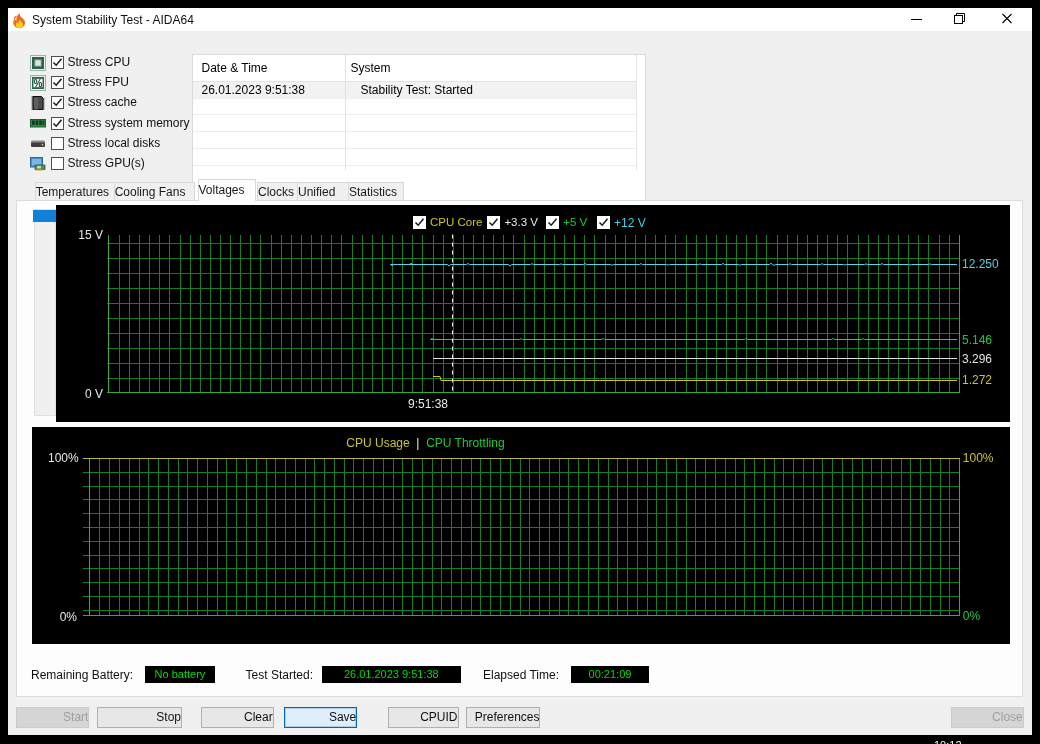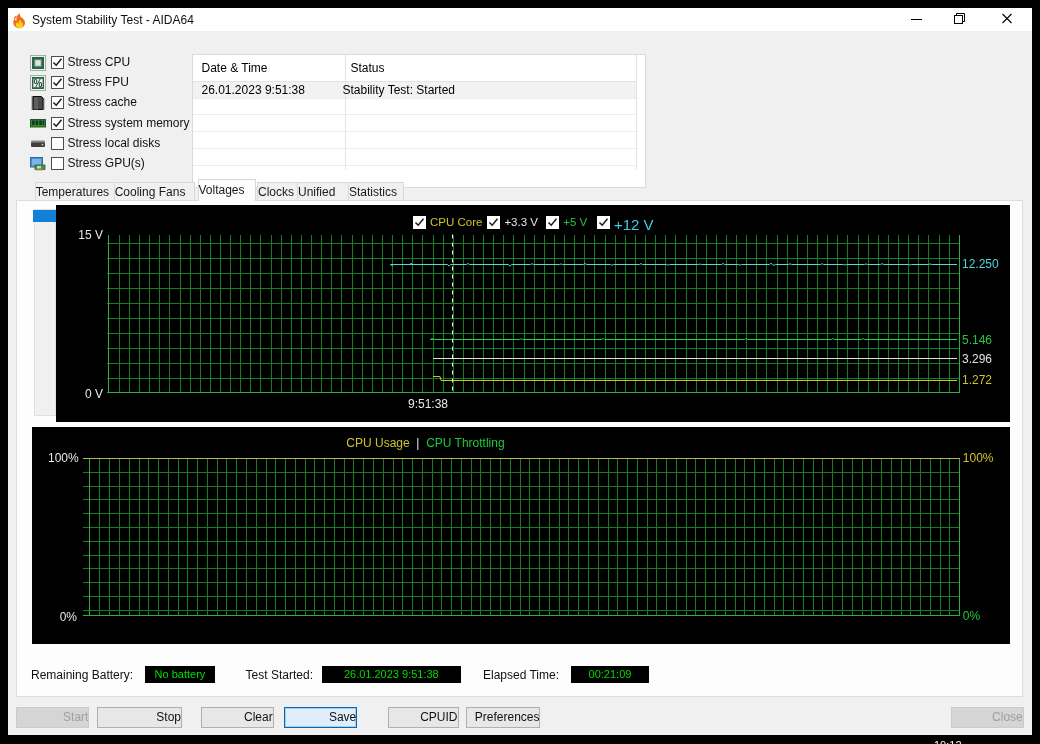--- a/index.html
+++ b/index.html
@@ -2,21 +2,21 @@
 <html><head><meta charset="utf-8">
 <style>
 html,body{margin:0;padding:0;width:1040px;height:744px;background:#000;overflow:hidden}
 *{box-sizing:border-box;font-family:"Liberation Sans",sans-serif}
 .abs{position:absolute}
 #win{position:absolute;left:8px;top:8px;width:1024px;height:727px;background:#f0f0f0;font-size:12px;color:#000}
 #titlebar{position:absolute;left:0;top:0;width:100%;height:23px;background:#fff}
 #title{position:absolute;left:24px;top:5px;font-size:12px;color:#101010}
 .cbx{position:absolute;width:13px;height:13px;background:#fff;border:1px solid #4d4d4d}
 .cbl{position:absolute;font-size:12px;color:#101010;white-space:nowrap}
-#tbl{position:absolute;left:183.5px;top:46px;width:454px;height:134px;background:#fff;border:1px solid #dadada}
+#tbl{position:absolute;left:183.5px;top:46px;width:454px;height:151px;background:#fff;border:1px solid #dadada}
 .tabrow{position:absolute;top:173.5px;height:18.5px;background:#f0f0f0;border:1px solid #d9d9d9;border-bottom:none;color:#1a1a1a;text-align:left;line-height:19px;font-size:12px}
 #tabpage{position:absolute;left:7.5px;top:192px;width:1007px;height:497px;background:#fdfdfd;border:1px solid #dcdcdc}
 .chart{position:absolute;background:#000}
 .clab{position:absolute;font-size:12px;white-space:nowrap}
 .btn{position:absolute;top:699px;height:21px;background:#e7e7e7;border:1px solid #b0b0b0;font-size:12px;color:#111;text-align:right;line-height:19px}
 .btn.dis{background:#d5d5d5;border-color:#cbcbcb;color:#a0a0a0}
 .blackbox{position:absolute;background:#000;color:#00dc00;font-size:11px;text-align:center}
 .flab{position:absolute;font-size:12px;color:#101010;white-space:nowrap}
 </style></head>
 <body>
@@ -103,23 +103,23 @@
       <div class="abs" style="left:0;top:25.5px;width:443px;height:17px;background:#f2f2f2"></div>
       <div class="abs" style="left:0;top:25.5px;width:443px;height:1px;background:#e3e3e3"></div>
       <div class="abs" style="left:0;top:42.6px;width:443px;height:1px;background:#ededed"></div>
       <div class="abs" style="left:0;top:59.4px;width:443px;height:1px;background:#ededed"></div>
       <div class="abs" style="left:0;top:76.3px;width:443px;height:1px;background:#ededed"></div>
       <div class="abs" style="left:0;top:93.2px;width:443px;height:1px;background:#ededed"></div>
       <div class="abs" style="left:0;top:110px;width:443px;height:1px;background:#ededed"></div>
       <div class="abs" style="left:152.3px;top:0;width:1px;height:114.5px;background:#e3e3e3"></div>
       <div class="abs" style="left:443px;top:0;width:1px;height:114.5px;background:#e3e3e3"></div>
       <span class="abs" style="left:9px;top:6px;font-size:12px">Date &amp; Time</span>
-      <span class="abs" style="left:158px;top:6px;font-size:12px">Status</span>
+      <span class="abs" style="left:158px;top:6px;font-size:12px">System</span>
       <span class="abs" style="left:9px;top:28px;font-size:12px">26.01.2023 9:51:38</span>
-      <span class="abs" style="left:150px;top:28px;font-size:12px">Stability Test: Started</span>
+      <span class="abs" style="left:168px;top:28px;font-size:12px">Stability Test: Started</span>
     </div>
   <div class="tabrow" style="left:26.7px;width:80.0px">Temperatures</div>
 <div class="tabrow" style="left:105.7px;width:81.7px">Cooling Fans</div>
 <div class="tabrow" style="left:189.5px;width:58.5px;top:170.5px;height:22.5px;background:#fdfdfd;z-index:3;line-height:20px">Voltages</div>
 <div class="tabrow" style="left:249.0px;width:41.0px">Clocks</div>
 <div class="tabrow" style="left:289.0px;width:52.0px">Unified</div>
 <div class="tabrow" style="left:340.0px;width:56.3px">Statistics</div>
   <div id="tabpage"></div>
   <div class="abs" style="left:26px;top:201px;width:22px;height:207px;background:#f0f0f0;border:1px solid #e0e0e0"></div>
     <div class="abs" style="left:25.3px;top:202px;width:22.6px;height:11.5px;background:#1380d8"></div>
@@ -159,21 +159,21 @@
         <svg width="13" height="13" viewBox="0 0 13 13" style="position:absolute;left:0;top:0">
           <polyline points="2.5,6.5 5.2,9.2 10.5,2.8" fill="none" stroke="#1a1a1a" stroke-width="1.5"></polyline>
         </svg>
       </div>
       <span class="clab" style="left:507.3px;top:10.5px;color:#1fc93f;font-size:11.5px">+5 V</span>
       <div class="abs" style="left:541px;top:10.5px;width:13px;height:13px;background:#fff">
         <svg width="13" height="13" viewBox="0 0 13 13" style="position:absolute;left:0;top:0">
           <polyline points="2.5,6.5 5.2,9.2 10.5,2.8" fill="none" stroke="#1a1a1a" stroke-width="1.5"></polyline>
         </svg>
       </div>
-      <span class="clab" style="left:558px;top:10.5px;color:#3ecfe2;font-size:15px">+12 V</span>
+      <span class="clab" style="left:558px;top:10.5px;color:#3ecfe2;font-size:12px">+12 V</span>
     </div>
   <div class="chart" style="left:24px;top:419px;width:978px;height:217px">
 <svg width="978" height="217" viewBox="0 0 978 217" style="position:absolute;left:0;top:0" shape-rendering="crispEdges">
 <path d="M67.5 31.5V188.5M77.5 31.5V188.5M87.5 31.5V188.5M97.5 31.5V188.5M107.5 31.5V188.5M116.5 31.5V188.5M126.5 31.5V188.5M136.5 31.5V188.5M146.5 31.5V188.5M155.5 31.5V188.5M165.5 31.5V188.5M175.5 31.5V188.5M185.5 31.5V188.5M194.5 31.5V188.5M204.5 31.5V188.5M214.5 31.5V188.5M224.5 31.5V188.5M234.5 31.5V188.5M243.5 31.5V188.5M253.5 31.5V188.5M263.5 31.5V188.5M273.5 31.5V188.5M282.5 31.5V188.5M292.5 31.5V188.5M302.5 31.5V188.5M312.5 31.5V188.5M321.5 31.5V188.5M331.5 31.5V188.5M341.5 31.5V188.5M351.5 31.5V188.5M361.5 31.5V188.5M370.5 31.5V188.5M380.5 31.5V188.5M390.5 31.5V188.5M400.5 31.5V188.5M409.5 31.5V188.5M419.5 31.5V188.5M429.5 31.5V188.5M439.5 31.5V188.5M448.5 31.5V188.5M458.5 31.5V188.5M468.5 31.5V188.5M478.5 31.5V188.5M488.5 31.5V188.5M497.5 31.5V188.5M507.5 31.5V188.5M517.5 31.5V188.5M527.5 31.5V188.5M536.5 31.5V188.5M546.5 31.5V188.5M556.5 31.5V188.5M566.5 31.5V188.5M576.5 31.5V188.5M585.5 31.5V188.5M595.5 31.5V188.5M605.5 31.5V188.5M615.5 31.5V188.5M624.5 31.5V188.5M634.5 31.5V188.5M644.5 31.5V188.5M654.5 31.5V188.5M663.5 31.5V188.5M673.5 31.5V188.5M683.5 31.5V188.5M693.5 31.5V188.5M703.5 31.5V188.5M712.5 31.5V188.5M722.5 31.5V188.5M732.5 31.5V188.5M742.5 31.5V188.5M751.5 31.5V188.5M761.5 31.5V188.5M771.5 31.5V188.5M781.5 31.5V188.5M790.5 31.5V188.5M800.5 31.5V188.5M810.5 31.5V188.5M820.5 31.5V188.5M830.5 31.5V188.5M839.5 31.5V188.5M849.5 31.5V188.5M859.5 31.5V188.5M869.5 31.5V188.5M878.5 31.5V188.5M888.5 31.5V188.5M898.5 31.5V188.5M908.5 31.5V188.5M917.5 31.5V188.5" stroke="#177d27" stroke-width="1" fill="none"></path>
 <path d="M50.5 45.5H927.5M50.5 59.5H927.5M50.5 72.5H927.5M50.5 86.5H927.5M50.5 100.5H927.5M50.5 114.5H927.5M50.5 128.5H927.5M50.5 141.5H927.5M50.5 155.5H927.5M50.5 169.5H927.5M50.5 183.5H927.5" stroke="#177d27" stroke-width="1" fill="none"></path>
 <path d="M57.5 31.5V188.5 M927.5 31.5V188.5 M50.5 188.5H927.5" stroke="#2fae3f" stroke-width="1" fill="none"></path>
 <path d="M50.5 31.5H927.5" stroke="#b9b94a" stroke-width="1" fill="none"></path>
 </svg>
 <div class="abs" style="left:0;top:9px;width:787px;text-align:center;font-size:12px"><span style="color:#cdc32b">CPU Usage</span><span style="color:#e8e8e8">&nbsp; |&nbsp; </span><span style="color:#1fc93f">CPU Throttling</span></div>
 <span class="clab" style="left:16px;top:24px;width:30px;text-align:right;color:#e8e8e8">100%</span>

